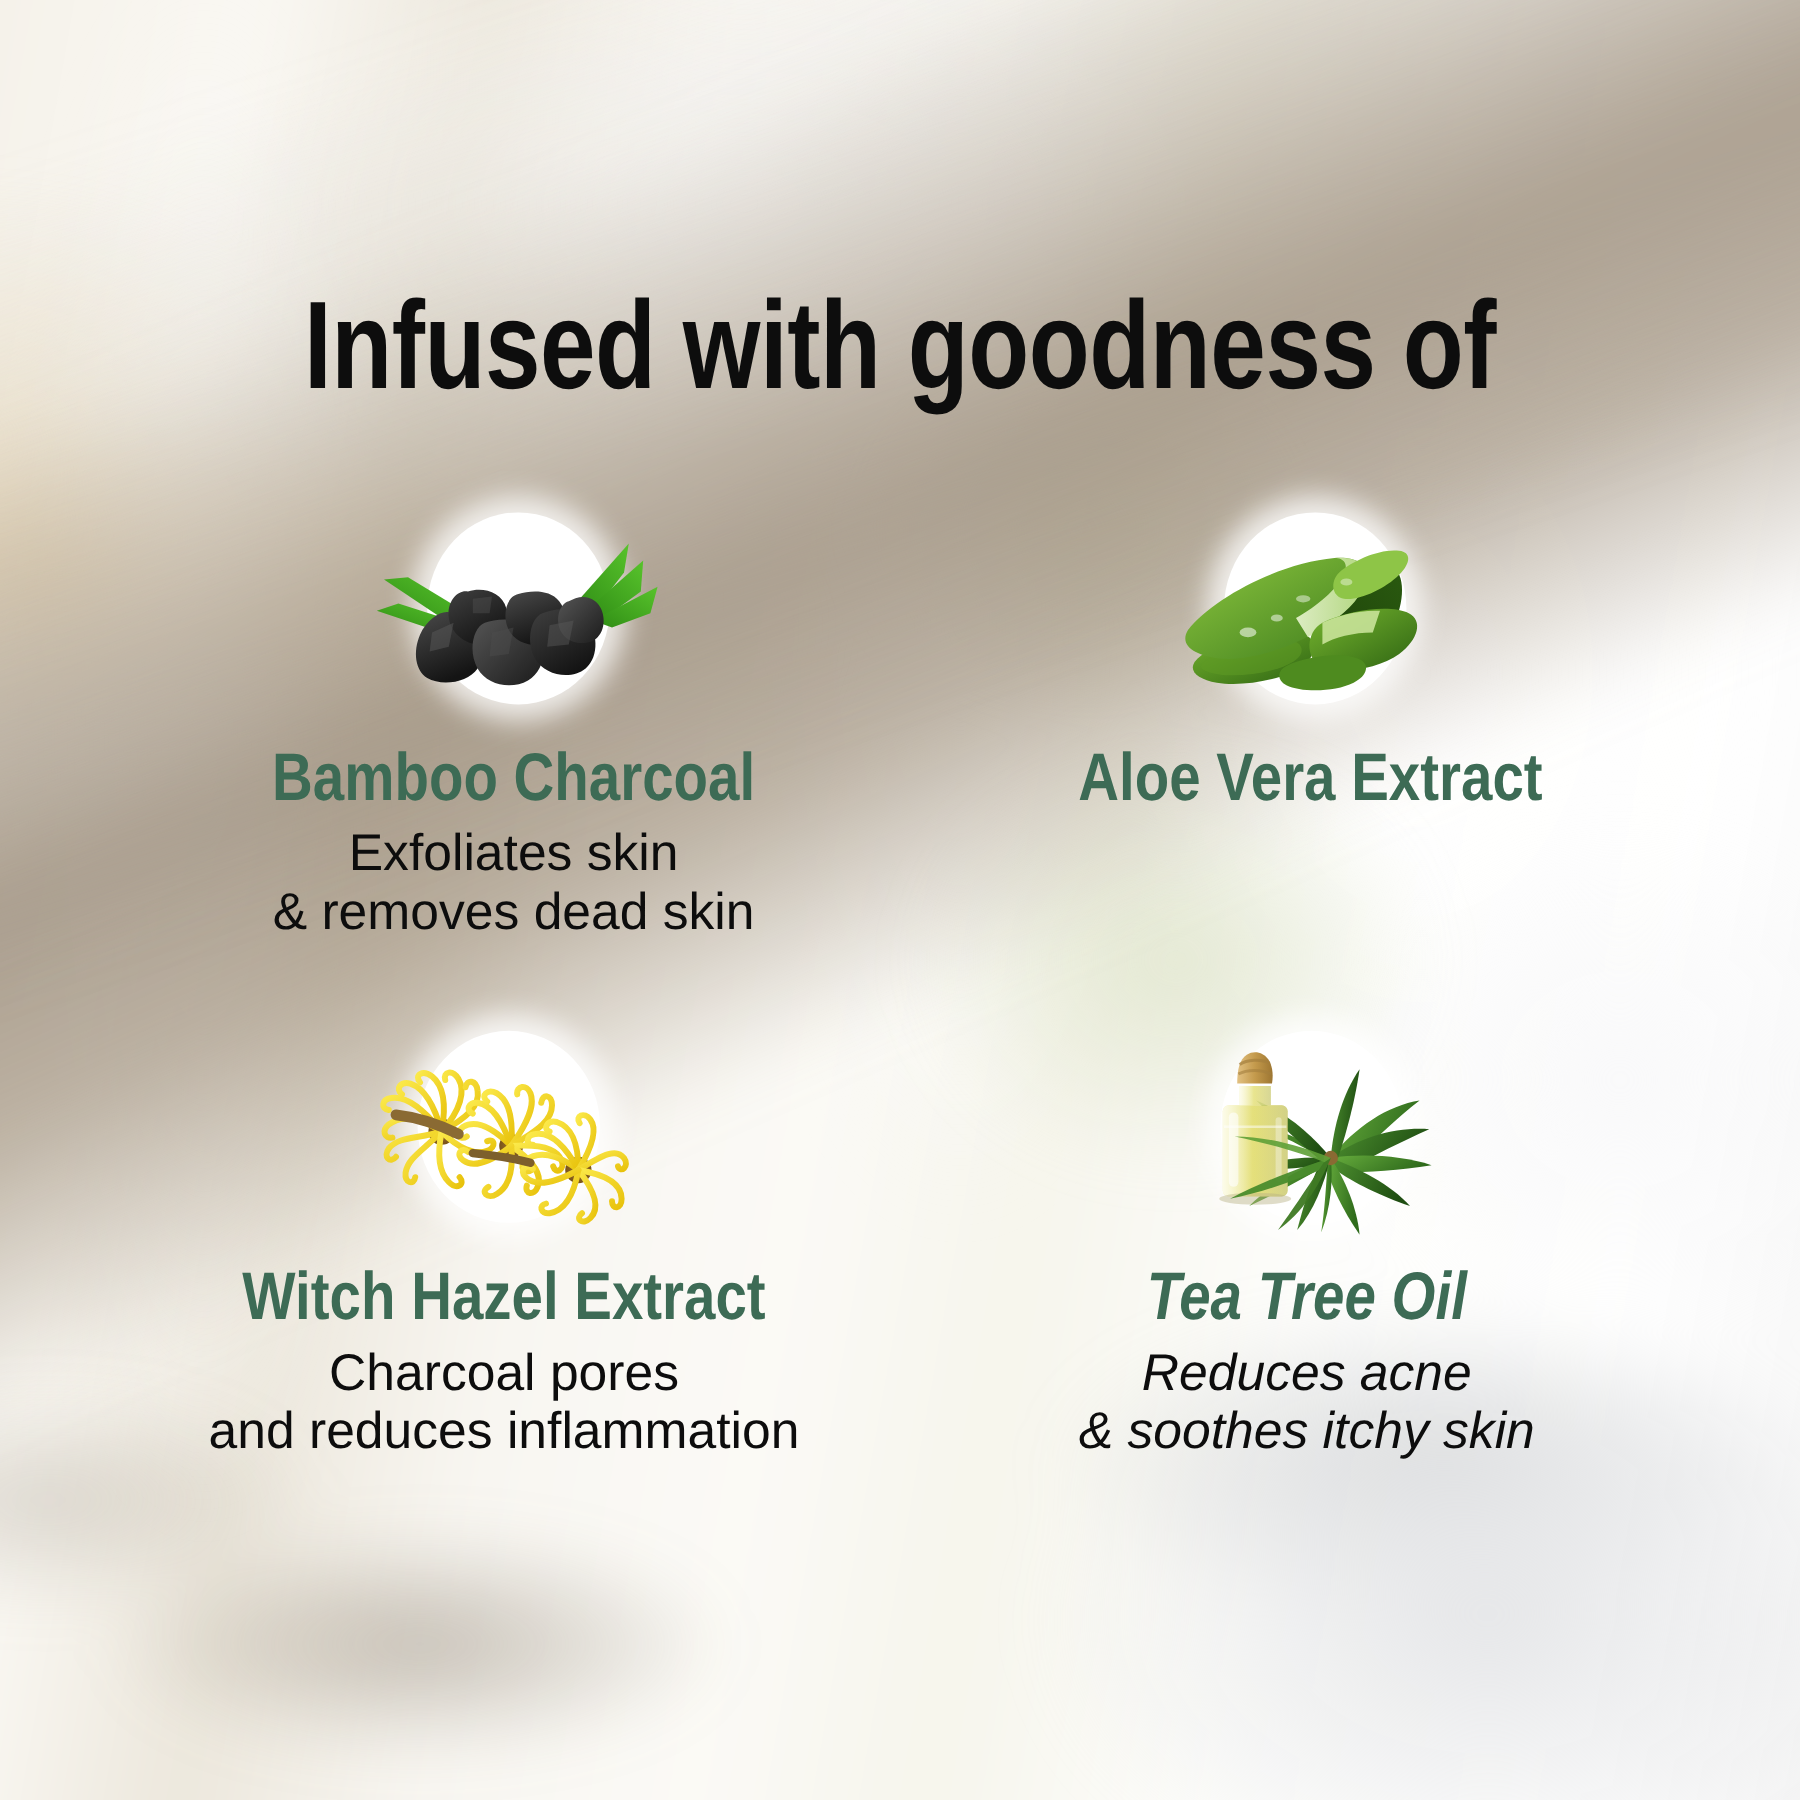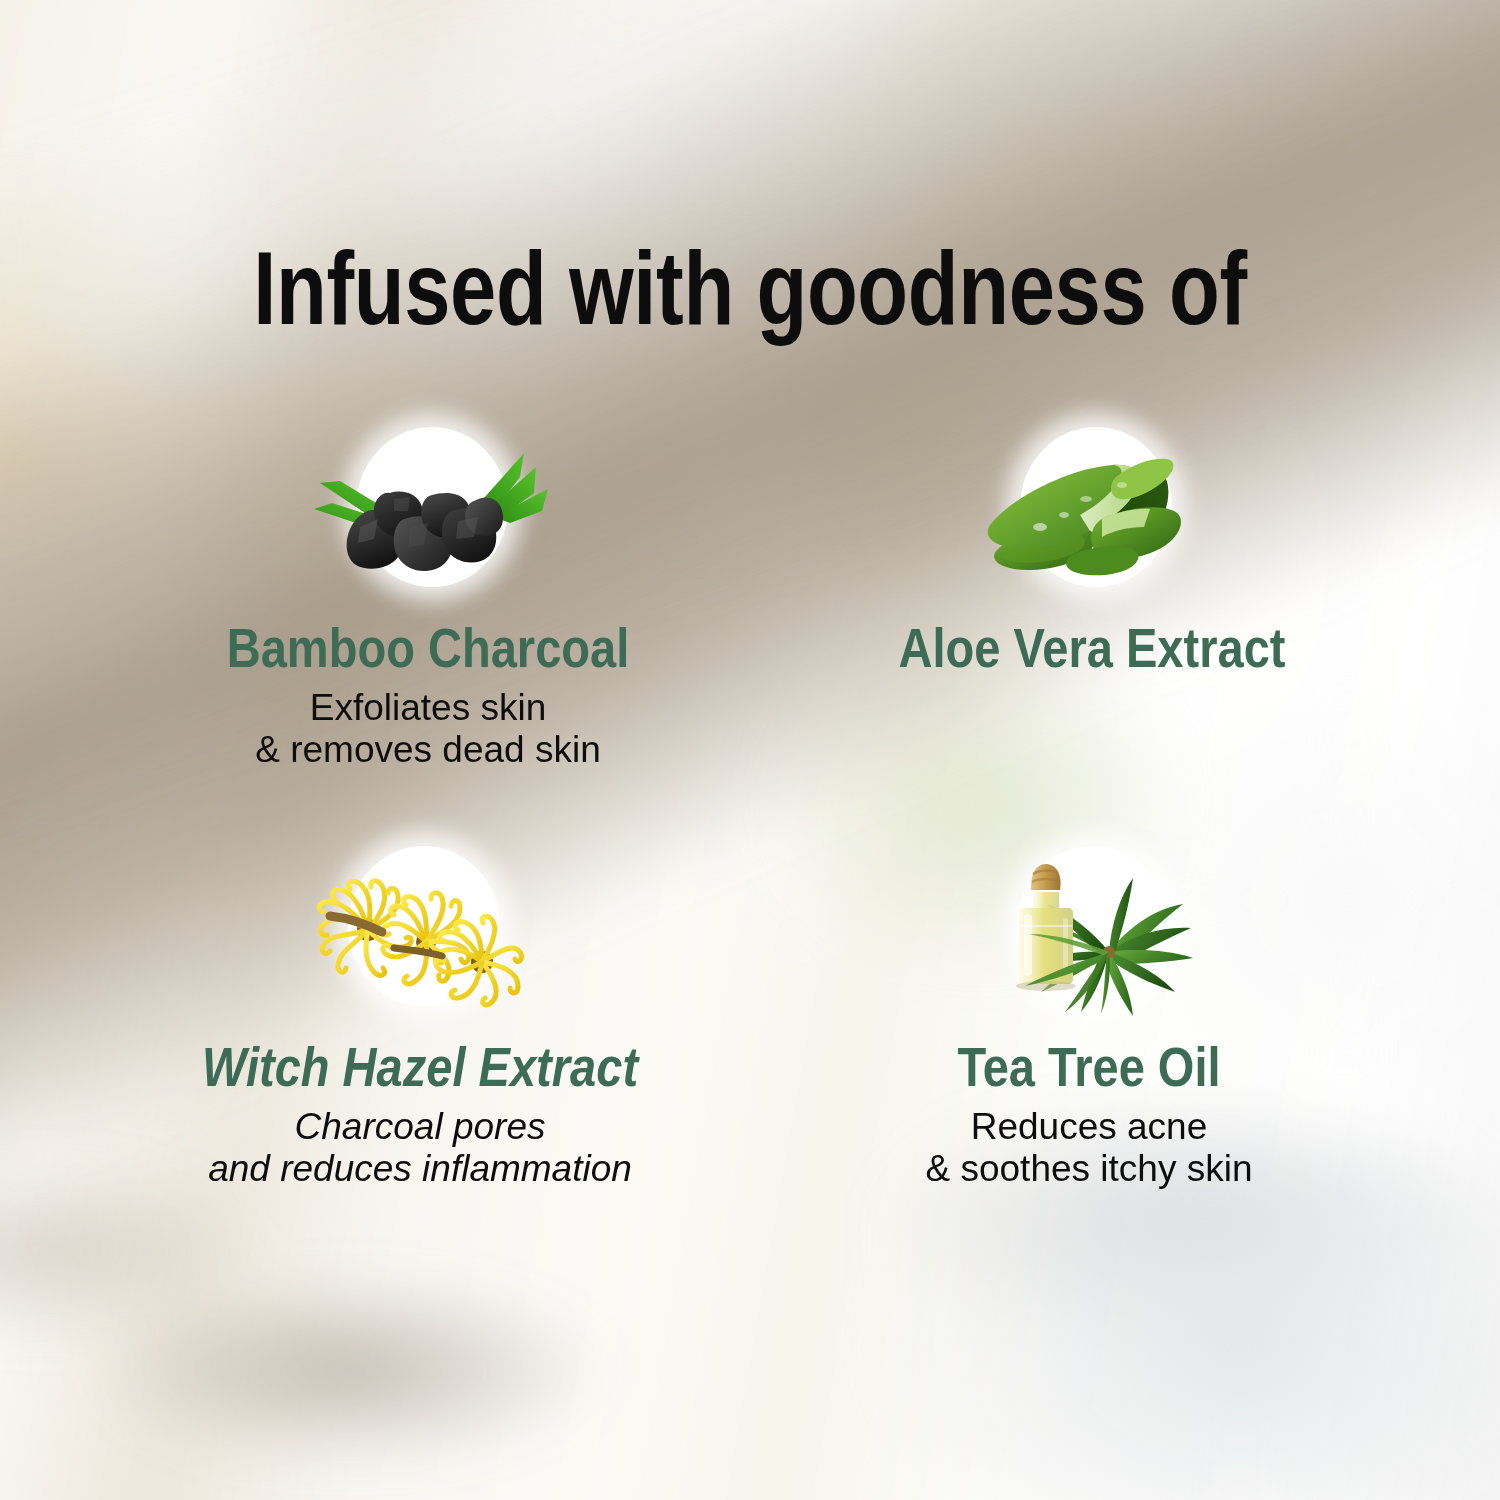--- a/index.html
+++ b/index.html
@@ -139,33 +139,33 @@
     font-size:56px;
     line-height:1.04;
     font-weight:700;
     color:#3d6b55;
     transform:scaleX(.84);
     white-space:nowrap;
   }
 
   .ing-desc {
     margin-top:10px;
-    font-size:37px;
+    font-size:43px;
     line-height:1.14;
     font-weight:400;
     color:#0d0d0d;
     white-space:pre-line;
   }
 
   
   .card-0 .art-wrap, .card-0 .ing-name, .card-0 .ing-desc { transform-origin:center; }
   .card-0 { padding-left:16px; }
   .card-1 { padding-left:24px; }
-  .card-2 { padding-left:0px;font-style:italic; }
-  .card-3 { padding-left:18px; }
+  .card-2 { padding-left:0px; }
+  .card-3 { padding-left:18px;font-style:italic; }
   .card-1 .ing-name, .card-3 .ing-name { color:#3d6b55; }
 </style>
 </head>
 <body>
 
 <div id="stage">
 
   <div class="bg-layer bg-base bg-blur"></div>
   <div class="bg-layer bg-warmband bg-blur"></div>
   <div class="bg-layer bg-whitepanel bg-blur"></div>

